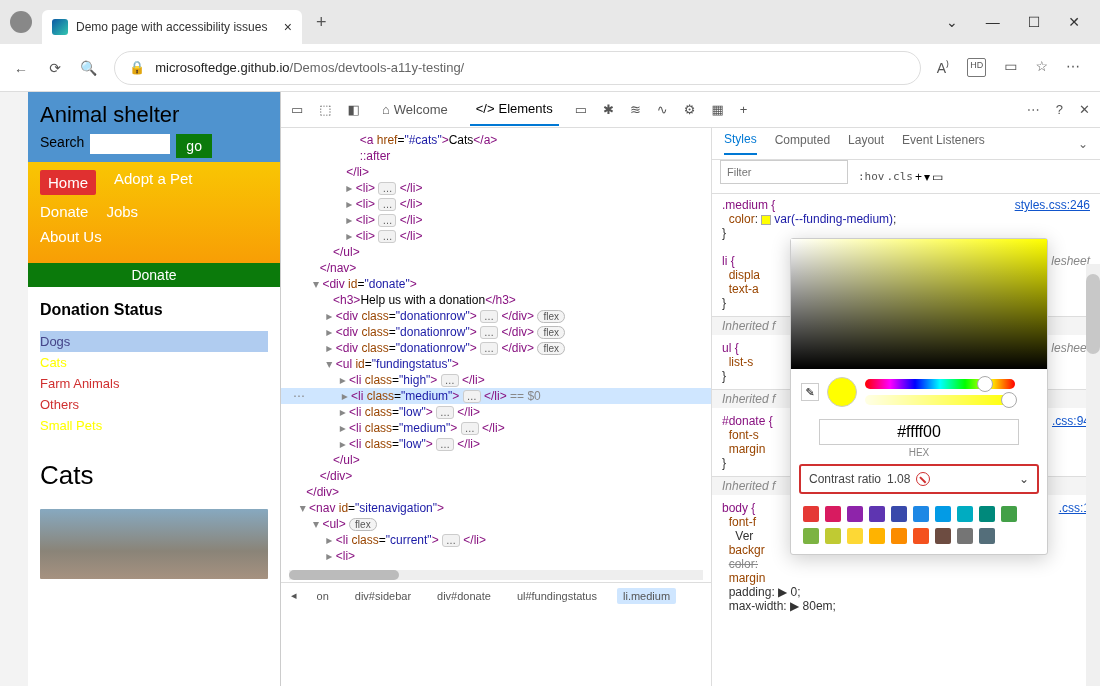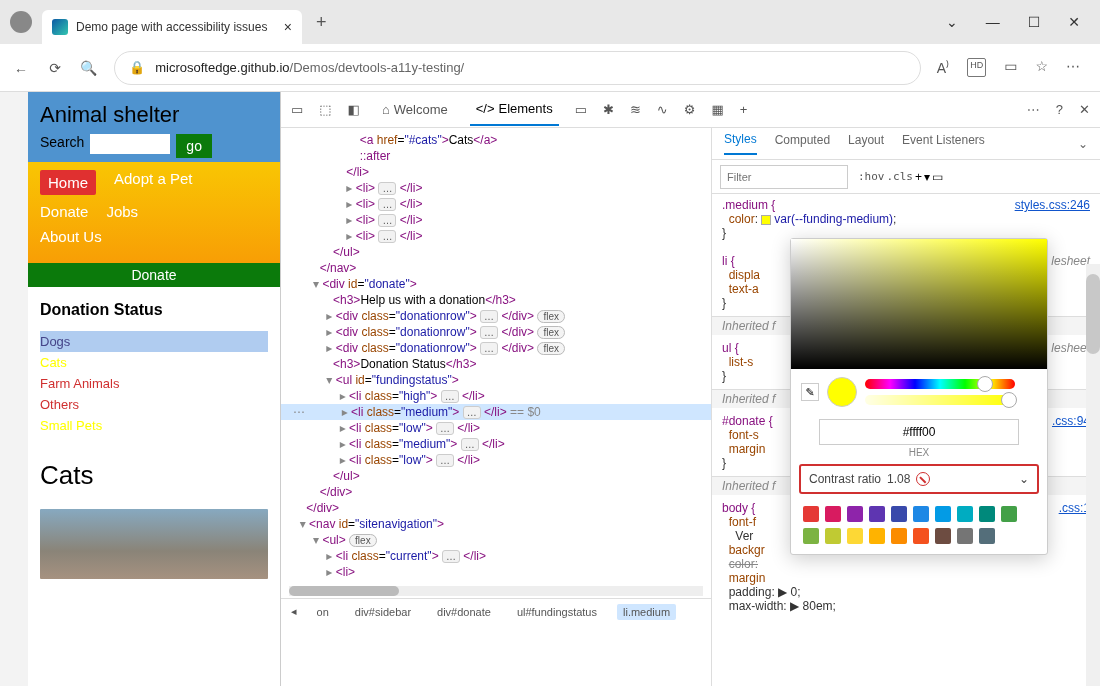--- a/index.html
+++ b/index.html
@@ -70,21 +70,21 @@
 .elements .tri { color: #888; }
 .breadcrumb { height: 26px; border-top: 1px solid #ddd; display: flex; align-items: center; gap: 14px; padding: 0 10px; font-size: 11px; color: #555; }
 .breadcrumb .bc { padding: 2px 6px; }
 .breadcrumb .bc.sel { background: #cfe6ff; border-radius: 2px; }
 
 
 .styles { flex: 1; border-left: 1px solid #ddd; display: flex; flex-direction: column; position: relative; font-size: 12px; }
 .styles-tabs { height: 32px; border-bottom: 1px solid #ddd; display: flex; align-items: center; gap: 18px; padding: 0 12px; color: #666; }
 .styles-tabs .st { font-size: 12px; padding-bottom: 7px; }
 .styles-tabs .st.active { color: #0078d4; border-bottom: 2px solid #0078d4; }
-.styles-filter { height: 34px; border-bottom: 1px solid #ddd; display: flex; align-items: center; gap: 10px; padding: 0 8px; }
+.styles-filter { height: 34px; border-bottom: 1px solid #ddd; display: flex; gap: 10px; padding: 0 8px; }
 .filter-input { width: 128px; height: 24px; border: 1px solid #ccc; font-size: 11px; padding: 0 6px; color: #888; }
 .filter-btns code { font-family: Consolas, monospace; font-size: 11px; color: #555; }
 .styles-body { flex: 1; overflow-y: auto; font-family: Consolas, monospace; font-size: 12px; padding: 4px 10px; color: #333; }
 .styles-body a { color: #1155cc; text-decoration: underline; float: right; }
 .rule .sel { color: #881280; }
 .rule .prop { color: #994500; }
 .rule .pval { color: #1a1aa6; }
 .rule .strike { text-decoration: line-through; color: #888; }
 .inherited { color: #888; font-style: italic; border-top: 1px solid #ddd; margin: 6px -10px; padding: 2px 10px; background: #f4f4f4; }
 .swatch { display: inline-block; width: 10px; height: 10px; background: #ffff00; border: 1px solid #aaa; vertical-align: middle; margin-right: 3px; }
@@ -92,21 +92,21 @@
 
 .picker { position: absolute; right: 52px; top: 238px; width: 258px; background: #fff; border: 1px solid #ccc; box-shadow: 0 4px 20px rgba(0,0,0,.2); border-radius: 3px; z-index: 50; font-size: 11px; }
 .picker-canvas { height: 130px; background: linear-gradient(to bottom, transparent, #000), linear-gradient(to right, #fff, #ffff00); }
 .picker-row { display: flex; gap: 8px; align-items: center; padding: 8px 10px; }
 .eyedrop { width: 18px; height: 18px; border: 1px solid #ccc; display: flex; align-items: center; justify-content: center; }
 .colorcircle { width: 30px; height: 30px; border-radius: 50%; background: #ffff00; border: 1px solid #ccc; }
 .hue-strip { width: 150px; height: 10px; background: linear-gradient(to right, red, magenta, blue, cyan, lime, yellow, red); border-radius: 5px; position: relative; }
 .hue-strip .thumb { position: absolute; right: 22px; top: -3px; width: 16px; height: 16px; border-radius: 50%; background: #fff; border: 1px solid #aaa; }
 .alpha-strip { width: 150px; height: 10px; background: linear-gradient(to right, rgba(255,255,0,.1), #ffff00); border-radius: 5px; margin-top: 6px; position: relative; }
 .alpha-strip .thumb { position: absolute; right: -2px; top: -3px; width: 16px; height: 16px; border-radius: 50%; background: #fff; border: 1px solid #aaa; }
-.hex-input { width: 200px; height: 26px; border: 1px solid #ccc; text-align: center; font-size: 12px; margin: 4px auto 0; display: block; }
+.hex-input { width: 200px; height: 26px; border: 1px solid #ccc; text-align: center; font-size: 16px; margin: 4px auto 0; display: block; }
 .hex-label { text-align: center; font-size: 10px; color: #888; margin: 2px 0 6px; }
 .contrast-row { border: 2px solid #d03030; margin: 2px 8px 6px; padding: 6px 8px; display: flex; align-items: center; gap: 6px; font-size: 12px; color: #444; border-radius: 3px; }
 .nope { width: 14px; height: 14px; border: 1.5px solid #d03030; border-radius: 50%; position: relative; }
 .nope::after { content:""; position:absolute; left:2px; right:2px; top:50%; height:1.5px; background:#d03030; transform: rotate(45deg); }
 .chev { margin-left: auto; font-size: 12px; }
 .swatches { display: flex; flex-wrap: wrap; gap: 6px; padding: 6px 12px 10px; }
 .sw { width: 16px; height: 16px; border-radius: 2px; }
 .scroll-rt { position: absolute; right: 0; top: 136px; bottom: 0; width: 14px; background: #f0f0f0; }
 .scroll-rt .thumb { position: absolute; top: 10px; width: 100%; height: 80px; background: #c8c8c8; border-radius: 7px; }
 </style>
@@ -222,21 +222,20 @@
 <div class="line">                <span class="tri">▸</span> <span class="tagp">&lt;li&gt;</span> <span class="dots">…</span> <span class="tagp">&lt;/li&gt;</span></div>
 <div class="line">                <span class="tri">▸</span> <span class="tagp">&lt;li&gt;</span> <span class="dots">…</span> <span class="tagp">&lt;/li&gt;</span></div>
 <div class="line">                <span class="tri">▸</span> <span class="tagp">&lt;li&gt;</span> <span class="dots">…</span> <span class="tagp">&lt;/li&gt;</span></div>
 <div class="line">            <span class="tagp">&lt;/ul&gt;</span></div>
 <div class="line">        <span class="tagp">&lt;/nav&gt;</span></div>
 <div class="line">      <span class="tri">▾</span> <span class="tagp">&lt;div</span> <span class="attr">id</span>=<span class="val">"donate"</span><span class="tagp">&gt;</span></div>
 <div class="line">            <span class="tagp">&lt;h3&gt;</span><span class="txt">Help us with a donation</span><span class="tagp">&lt;/h3&gt;</span></div>
 <div class="line">          <span class="tri">▸</span> <span class="tagp">&lt;div</span> <span class="attr">class</span>=<span class="val">"donationrow"</span><span class="tagp">&gt;</span> <span class="dots">…</span> <span class="tagp">&lt;/div&gt;</span> <span class="flexbadge">flex</span></div>
 <div class="line">          <span class="tri">▸</span> <span class="tagp">&lt;div</span> <span class="attr">class</span>=<span class="val">"donationrow"</span><span class="tagp">&gt;</span> <span class="dots">…</span> <span class="tagp">&lt;/div&gt;</span> <span class="flexbadge">flex</span></div>
 <div class="line">          <span class="tri">▸</span> <span class="tagp">&lt;div</span> <span class="attr">class</span>=<span class="val">"donationrow"</span><span class="tagp">&gt;</span> <span class="dots">…</span> <span class="tagp">&lt;/div&gt;</span> <span class="flexbadge">flex</span></div>
-<div class="line">            <span class="tagp">&lt;h3&gt;</span><span class="txt">Donation Status</span><span class="tagp">&lt;/h3&gt;</span></div>
 <div class="line">          <span class="tri">▾</span> <span class="tagp">&lt;ul</span> <span class="attr">id</span>=<span class="val">"fundingstatus"</span><span class="tagp">&gt;</span></div>
 <div class="line">              <span class="tri">▸</span> <span class="tagp">&lt;li</span> <span class="attr">class</span>=<span class="val">"high"</span><span class="tagp">&gt;</span> <span class="dots">…</span> <span class="tagp">&lt;/li&gt;</span></div>
 <div class="line sel"><span class="gray">⋯</span>           <span class="tri">▸</span> <span class="tagp">&lt;li</span> <span class="attr">class</span>=<span class="val">"medium"</span><span class="tagp">&gt;</span> <span class="dots">…</span> <span class="tagp">&lt;/li&gt;</span><span class="gray"> == $0</span></div>
 <div class="line">              <span class="tri">▸</span> <span class="tagp">&lt;li</span> <span class="attr">class</span>=<span class="val">"low"</span><span class="tagp">&gt;</span> <span class="dots">…</span> <span class="tagp">&lt;/li&gt;</span></div>
 <div class="line">              <span class="tri">▸</span> <span class="tagp">&lt;li</span> <span class="attr">class</span>=<span class="val">"medium"</span><span class="tagp">&gt;</span> <span class="dots">…</span> <span class="tagp">&lt;/li&gt;</span></div>
 <div class="line">              <span class="tri">▸</span> <span class="tagp">&lt;li</span> <span class="attr">class</span>=<span class="val">"low"</span><span class="tagp">&gt;</span> <span class="dots">…</span> <span class="tagp">&lt;/li&gt;</span></div>
 <div class="line">            <span class="tagp">&lt;/ul&gt;</span></div>
 <div class="line">        <span class="tagp">&lt;/div&gt;</span></div>
 <div class="line">    <span class="tagp">&lt;/div&gt;</span></div>
 <div class="line">  <span class="tri">▾</span> <span class="tagp">&lt;nav</span> <span class="attr">id</span>=<span class="val">"sitenavigation"</span><span class="tagp">&gt;</span></div>

